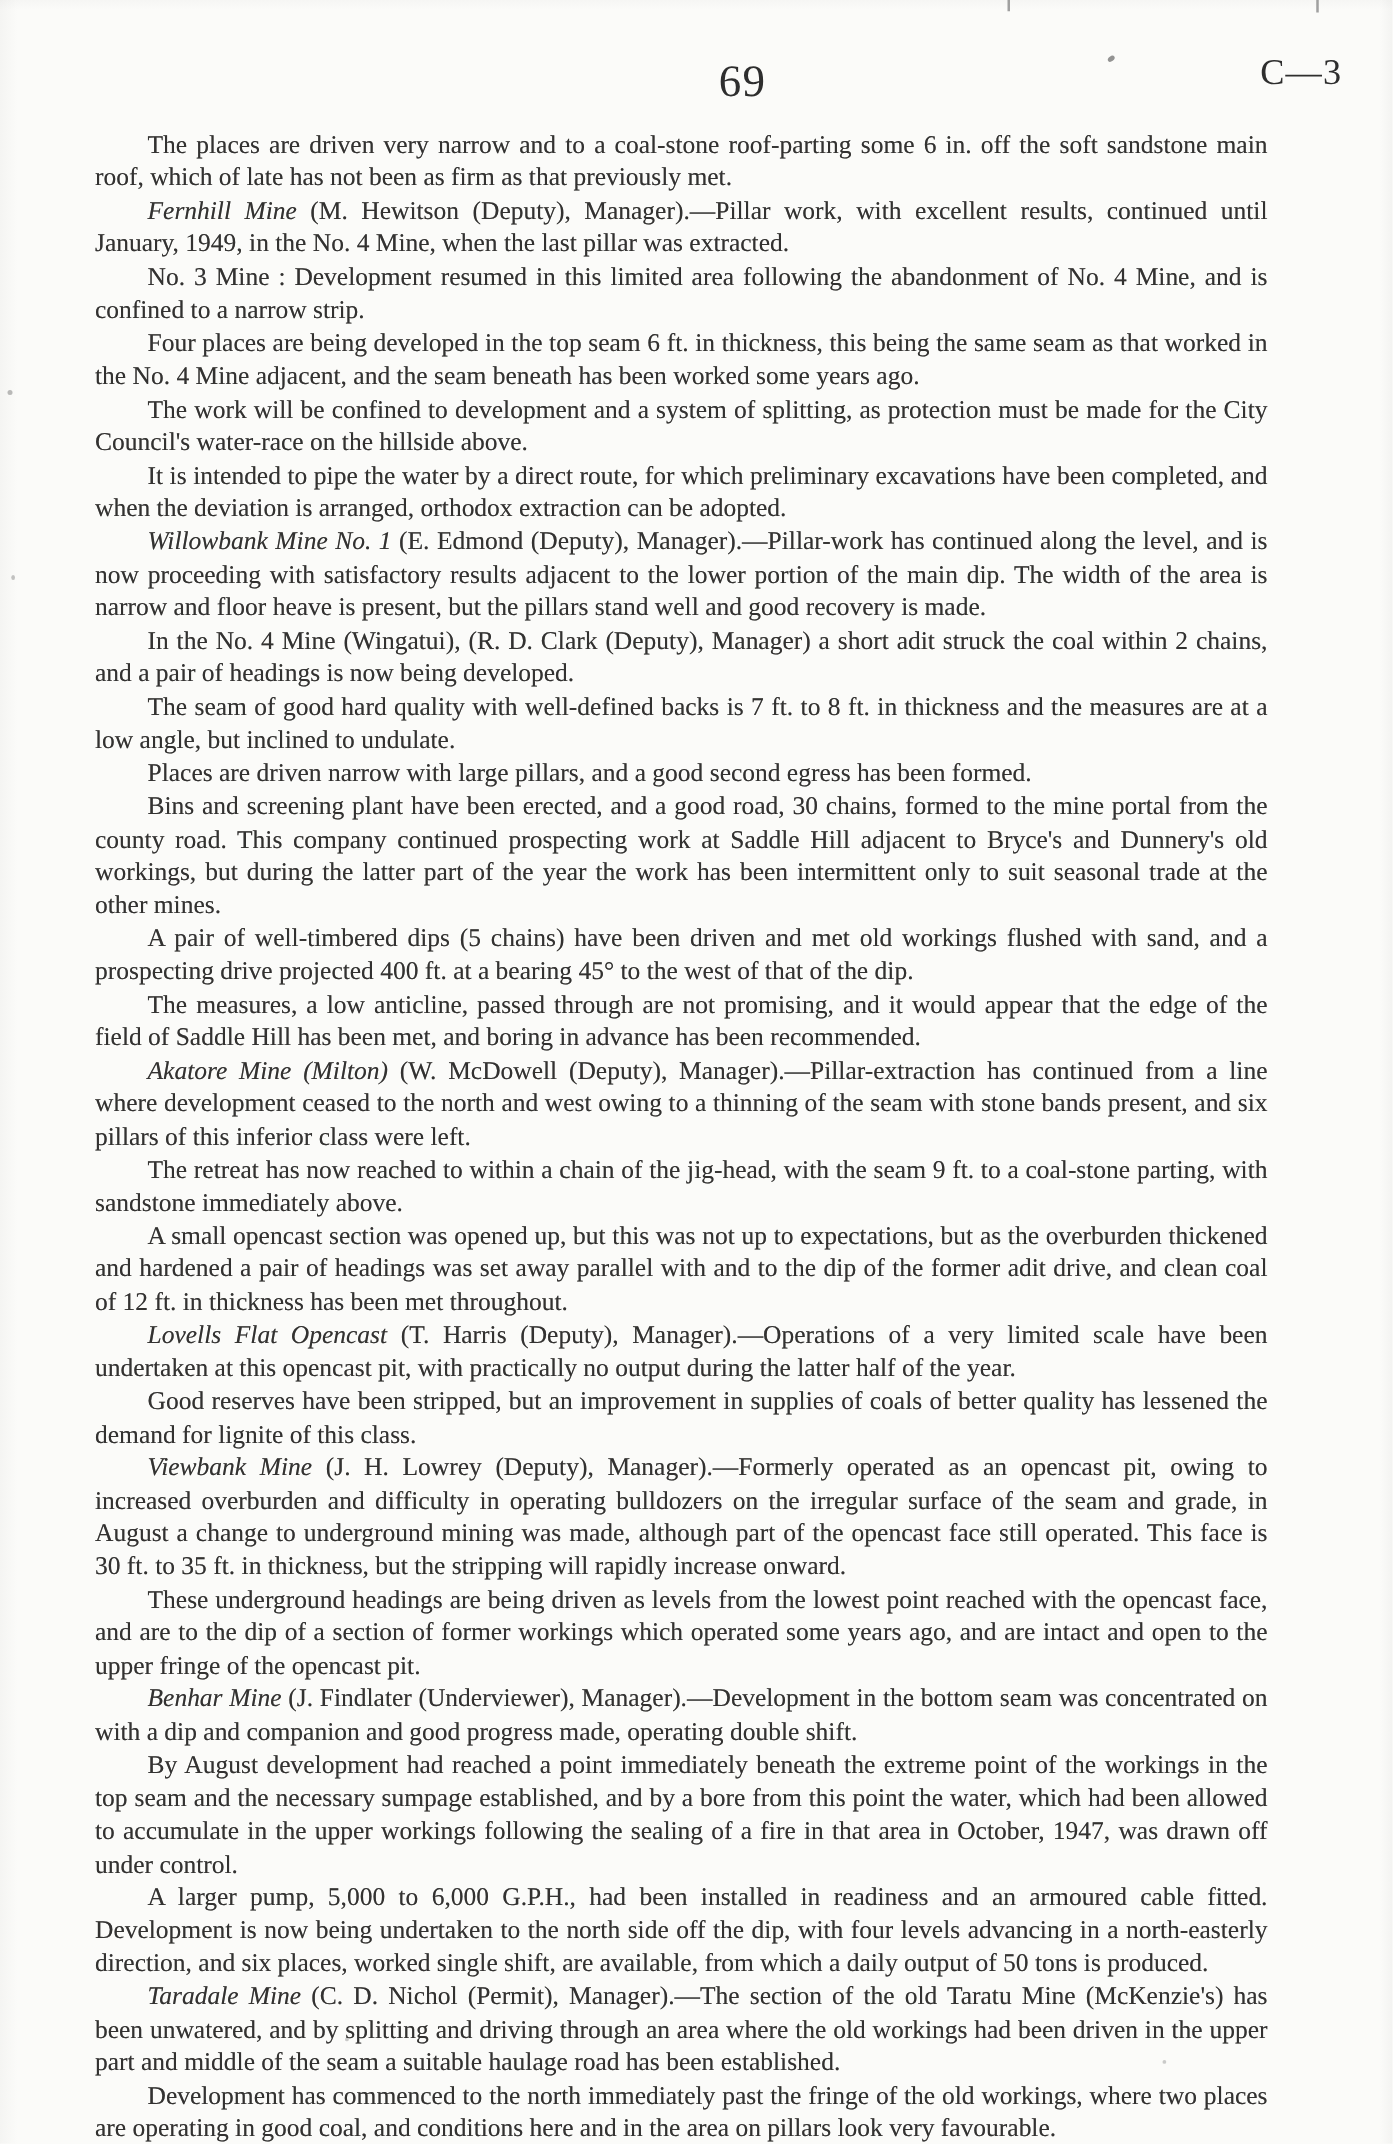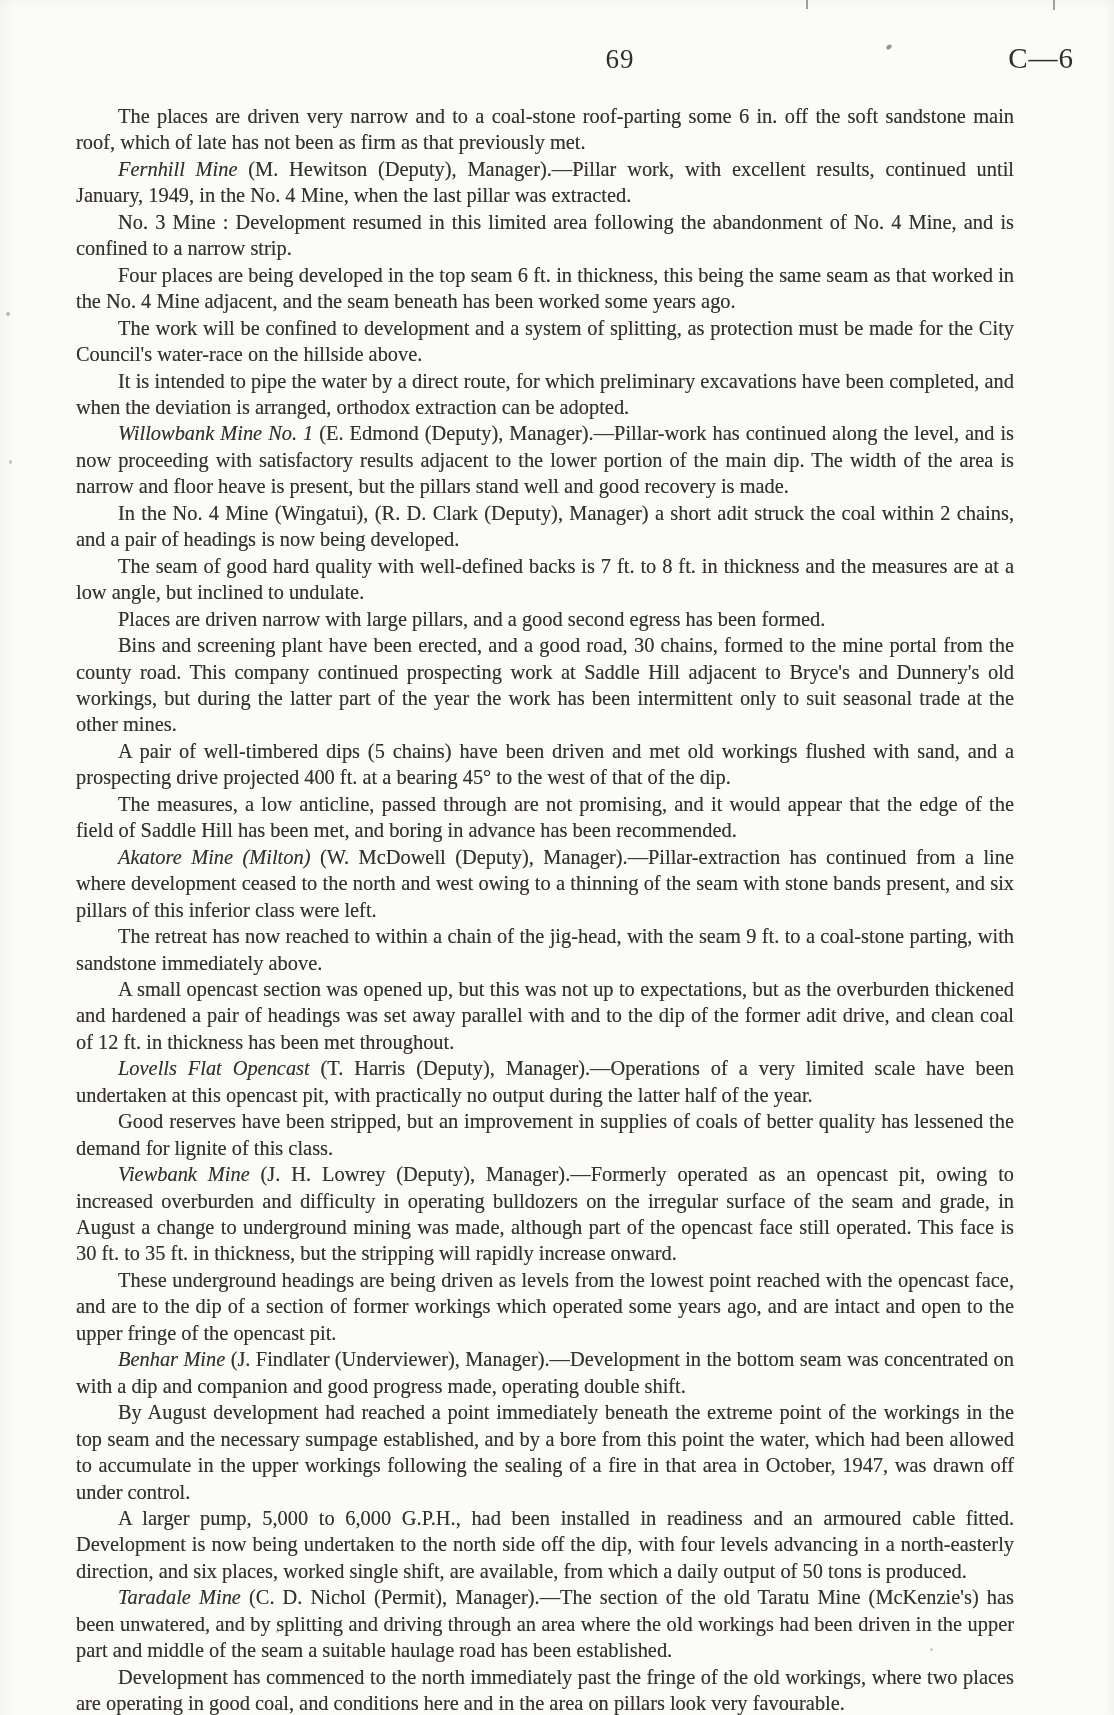--- a/index.html
+++ b/index.html
@@ -27,22 +27,21 @@
   }
   .page-header {
     position: relative;
     height: 103px;
   }
   .page-number {
     position: absolute;
     top: 44px;
     left: 575px;
     width: 90px;
-    text-align: center;
-    font-size: 27px;
+    font-size: 36px;
     letter-spacing: 1px;
     color: #2e2e2e;
     font-family: Liberation Serif, serif;
   }
   .signature {
     position: absolute;
     top: 42px;
     right: 40px;
     font-size: 29px;
     letter-spacing: 1px;
@@ -85,21 +84,21 @@
 <div class="tick" style="left:806px; top:0; width:2px; height:9px;"></div>
 <div class="tick" style="left:1053px; top:0; width:2px; height:10px;"></div>
 <div class="speck" style="left:886px; top:45px; width:6px; height:4px; transform:rotate(-35deg);"></div>
 <div class="speck" style="left:6px; top:312px; width:4px; height:4px; opacity:0.4;"></div>
 <div class="speck" style="left:9px; top:460px; width:3px; height:4px; opacity:0.35;"></div>
 <div class="speck" style="left:276px; top:1630px; width:3px; height:3px; opacity:0.3;"></div>
 <div class="speck" style="left:930px; top:1648px; width:3px; height:3px; opacity:0.3;"></div>
 
 <header class="page-header">
   <div class="page-number">69</div>
-  <div class="signature">C—6</div>
+  <div class="signature">C—3</div>
 </header>
 
 <main class="page-body">
     <p class="para"><span>The places are driven very narrow and to a coal-stone roof-parting some 6 in. off the soft sandstone main roof, which of late has not been as firm as that previously met.</span></p>
     <p class="para"><i>Fernhill Mine</i><span> (M. Hewitson (Deputy), Manager).—Pillar work, with excellent results, continued until January, 1949, in the No. 4 Mine, when the last pillar was extracted.</span></p>
     <p class="para"><span>No. 3 Mine : Development resumed in this limited area following the abandonment of No. 4 Mine, and is confined to a narrow strip.</span></p>
     <p class="para"><span>Four places are being developed in the top seam 6 ft. in thickness, this being the same seam as that worked in the No. 4 Mine adjacent, and the seam beneath has been worked some years ago.</span></p>
     <p class="para"><span>The work will be confined to development and a system of splitting, as protection must be made for the City Council's water-race on the hillside above.</span></p>
     <p class="para"><span>It is intended to pipe the water by a direct route, for which preliminary excavations have been completed, and when the deviation is arranged, orthodox extraction can be adopted.</span></p>
     <p class="para"><i>Willowbank Mine No. 1</i><span> (E. Edmond (Deputy), Manager).—Pillar-work has continued along the level, and is now proceeding with satisfactory results adjacent to the lower portion of the main dip. The width of the area is narrow and floor heave is present, but the pillars stand well and good recovery is made.</span></p>

